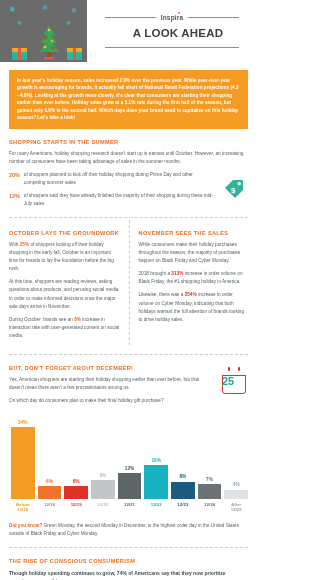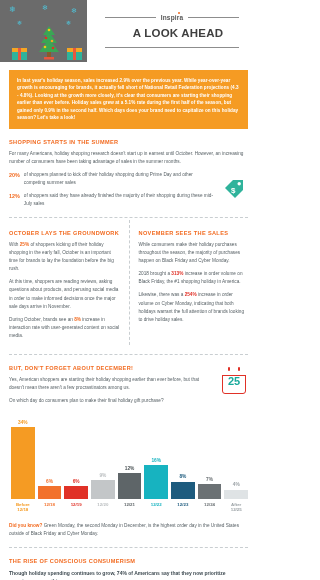--- a/index.html
+++ b/index.html
@@ -244,21 +244,21 @@
     position: absolute;
     top: -2px;
     width: 2px;
     height: 4px;
     background: #e03127;
     border-radius: 1px;
   }
   .cal-day {
     position: absolute;
     left: 0; right: 0; top: 7px;
-    text-align: center;
+    text-align: left;
     font-size: 11px;
     font-weight: bold;
     color: #18a99b;
     line-height: 1;
   }
 
   .chart {
     margin-top: 6px;
     height: 88px;
     display: flex;

